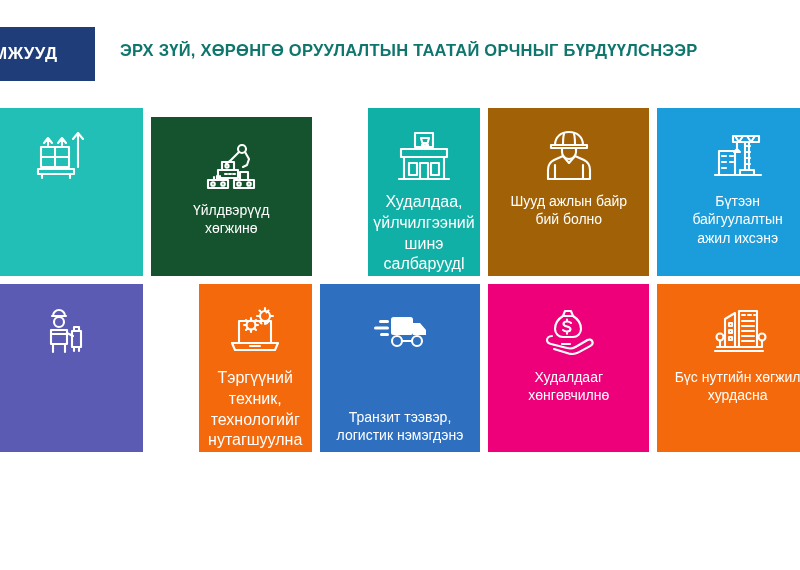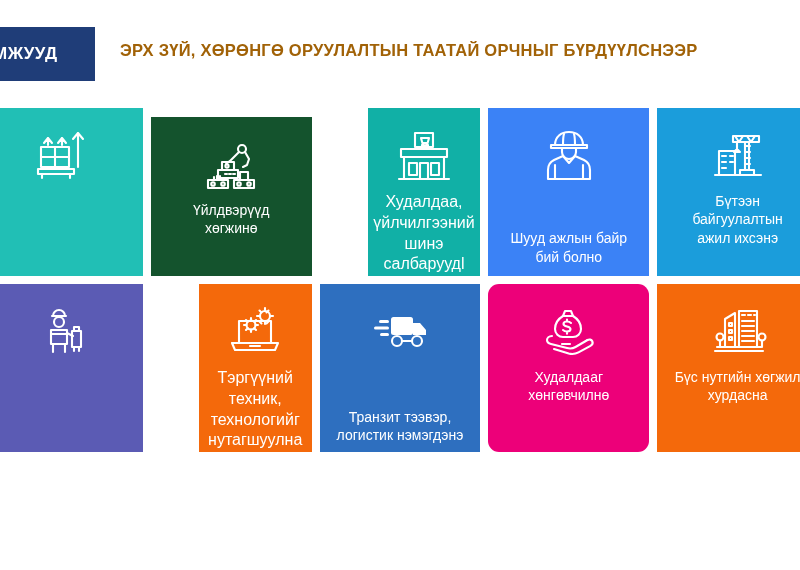--- a/index.html
+++ b/index.html
@@ -27,21 +27,21 @@
   .header-badge-label{
     color:#ffffff;
     font-size:17px;
     font-weight:bold;
     letter-spacing:.4px;
     white-space:nowrap;
   }
   .header-title{
     position:absolute;
     left:120px;top:41px;
-    color:#a16207;
+    color:#0f766e;
     font-size:16.5px;
     font-weight:bold;
     letter-spacing:.25px;
     white-space:nowrap;
   }
 
   
   .grid{
     position:absolute;
     left:-18px;top:108px;
@@ -140,21 +140,21 @@
         <path d="M27 36h8v16h-8z"></path>
         <path d="M6 52h50"></path>
       </g>
         </svg>
       </div>
       <div class="card-label big">Худалдаа,
 үйлчилгээний
 шинэ салбаруудl
 бий болно</div>
     </div>
-    <div class="card" style="background: #3b82f6; justify-content: space-between;">
+    <div class="card" style="background: #a16207;">
       <div class="card-icon">
         <svg width="62" height="56" viewBox="0 0 62 56">
       <g fill="none" stroke="#ffffff" stroke-width="2.1" stroke-linecap="round" stroke-linejoin="round">
         <path d="M17 18c0-8 6-13 14-13s14 5 14 13"></path>
         <path d="M13 18h36v3H13z"></path>
         <path d="M26 7c-1 3-1 7-1 11M36 7c1 3 1 7 1 11"></path>
         <path d="M24 21v4a7 7 0 0 0 14 0v-4"></path>
         <path d="M25 29l-9 4c-4 2-6 6-6 10v9h42v-9c0-4-2-8-6-10l-9-4"></path>
         <path d="M25 29l6 7 6-7"></path>
         <path d="M17 38v14M45 38v14"></path>
@@ -234,21 +234,21 @@
       <g fill="none" stroke="#ffffff" stroke-width="2.1" stroke-linecap="round" stroke-linejoin="round">
         <circle cx="28" cy="38" r="5"></circle>
         <circle cx="48" cy="38" r="5"></circle>
         <path d="M33 38h10"></path>
       </g>
         </svg>
       </div>
       <div class="card-label">Транзит тээвэр,
 логистик нэмэгдэнэ</div>
     </div>
-    <div class="card" style="background: rgb(237, 0, 121); border-radius: 11px;">
+    <div class="card" style="background: rgb(237, 0, 121);">
       <div class="card-icon">
         <svg width="62" height="56" viewBox="0 0 62 56">
       <g fill="none" stroke="#ffffff" stroke-width="2.1" stroke-linecap="round" stroke-linejoin="round">
         <path d="M27 8l-2 5h10l-2-5z"></path>
         <path d="M25 13c-5 3-8 8-8 13a8 8 0 0 0 8 8h10a8 8 0 0 0 8-8c0-5-3-10-8-13"></path>
         <path d="M33 20c-1-1-3-1.5-4-1.5-2 0-3.5 1-3.5 2.5s1.5 2 3.5 2.5 3.5 1 3.5 2.5-1.5 2.5-3.5 2.5c-1.5 0-3-.5-4-1.5M29 16.5V18M29 29v1.8"></path>
         <path d="M14 33c-3 0-5 2-5 4 0 2 2 3.5 4 4l16 4c3 .8 6 .4 8.5-1l12-7"></path>
         <path d="M49.5 37c1.8-1 4-.4 4.8 1.3.8 1.8 0 3.6-1.8 4.6l-12 6.5c-3 1.6-6.5 2-9.8 1.1L16 46"></path>
         <path d="M24 41h8"></path>
       </g>

